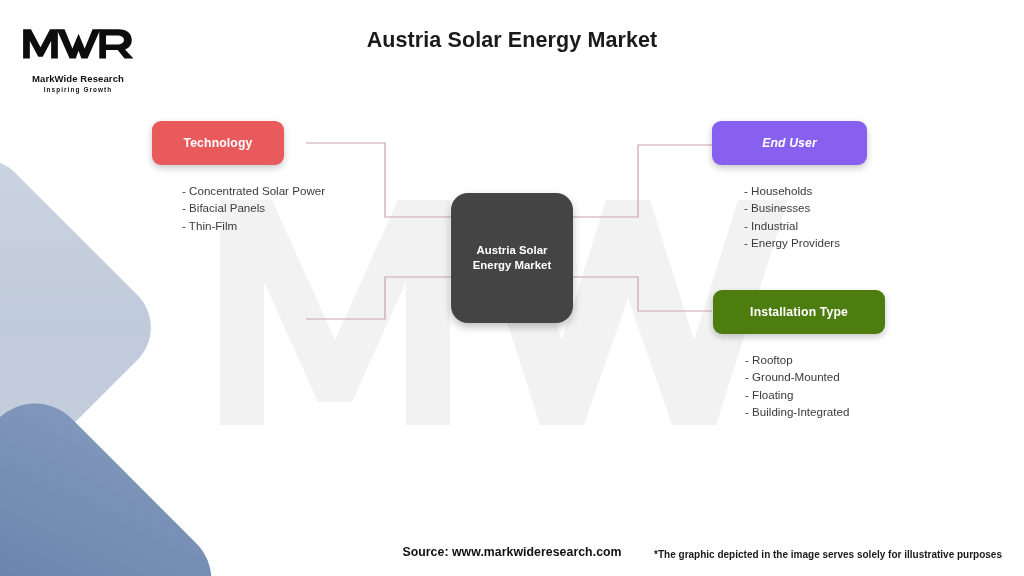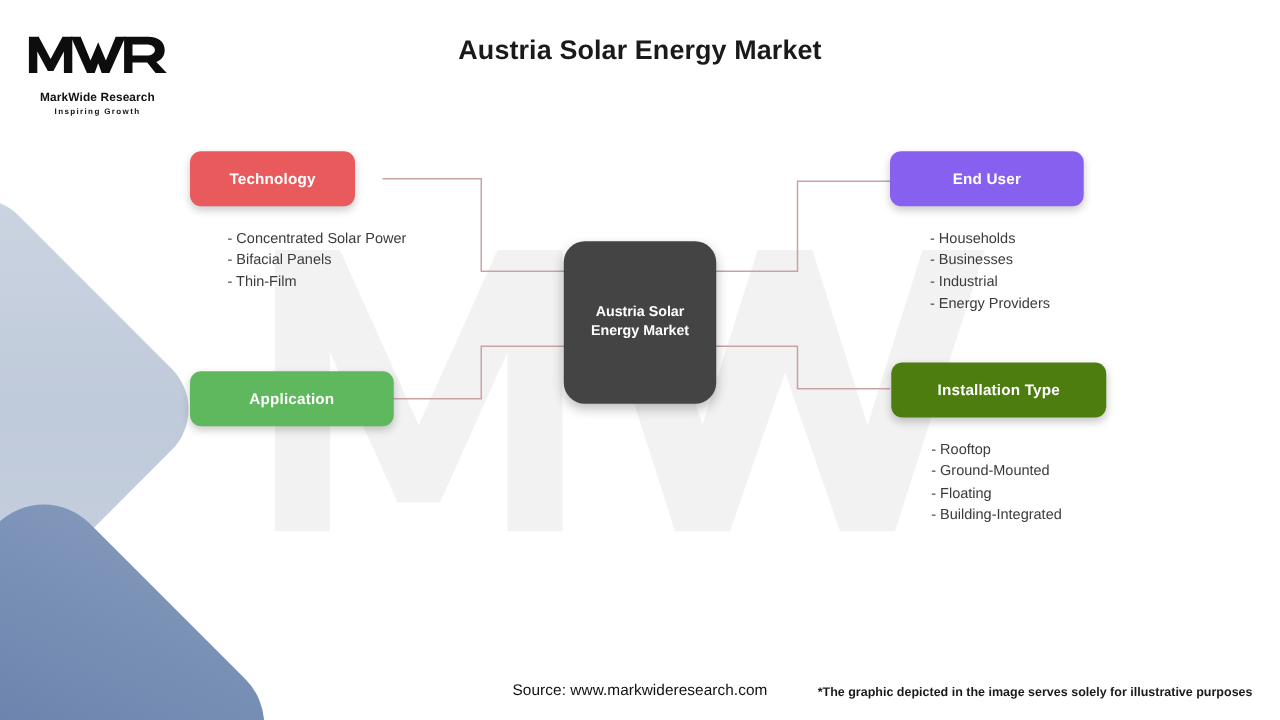--- a/index.html
+++ b/index.html
@@ -83,21 +83,21 @@
 
   .n-tech   { left:152px; top:121px; }
   .n-tech  .node-head { width:132px; height:44px; background:#e95a5c; }
   .n-tech  .node-list { padding-left:30px; }
 
   .n-app    { left:152px; top:297px; }
   .n-app   .node-head { width:163px; height:44px; background:#5fb85d; }
   .n-app   .node-list { padding-left:30px; }
 
   .n-end    { left:712px; top:121px; }
-  .n-end   .node-head { width:155px; height:44px; background:#8860f0; }
+  .n-end   .node-head { width:155px; height:44px; background:#8860f0;font-style:italic; }
   .n-end   .node-list { padding-left:32px; }
 
   .n-inst   { left:713px; top:290px; }
   .n-inst  .node-head { width:172px; height:44px; background:#4d7c0f; }
   .n-inst  .node-list { padding-left:32px; }
 
   .center-node {
     position:absolute;
     left:451px; top:193px;
     width:122px; height:130px;
@@ -107,21 +107,21 @@
     text-align:center;
     color:#ffffff; font-weight:bold; font-size:11.4px; line-height:15px;
     box-shadow:0 4px 9px rgba(0,0,0,.25);
     padding:0 12px;
   }
 
   
   .source {
     position:absolute; left:0; top:545px; width:1024px;
     text-align:center;
-    font-size:12.3px; font-weight:normal; color:#111;
+    font-size:12.3px; font-weight:bold; color:#111;
     letter-spacing:.05px;
   }
   .disclaimer {
     position:absolute; right:22px; top:549px;
     font-size:10px; font-weight:bold; color:#1a1a1a;
     letter-spacing:0px;
   }
 </style>
 </head>
 <body>
@@ -172,21 +172,20 @@
 <div class="node n-tech">
   <div class="node-head">Technology</div>
   <div class="node-list">
     <div>- Concentrated Solar Power</div>
     <div>- Bifacial Panels</div>
     <div>- Thin-Film</div>
   </div>
 </div>
 
 <div class="node n-app">
-  <div class="node-head">Application</div>
 </div>
 
 <div class="node n-end">
   <div class="node-head">End User</div>
   <div class="node-list">
     <div>- Households</div>
     <div>- Businesses</div>
     <div>- Industrial</div>
     <div>- Energy Providers</div>
   </div>

